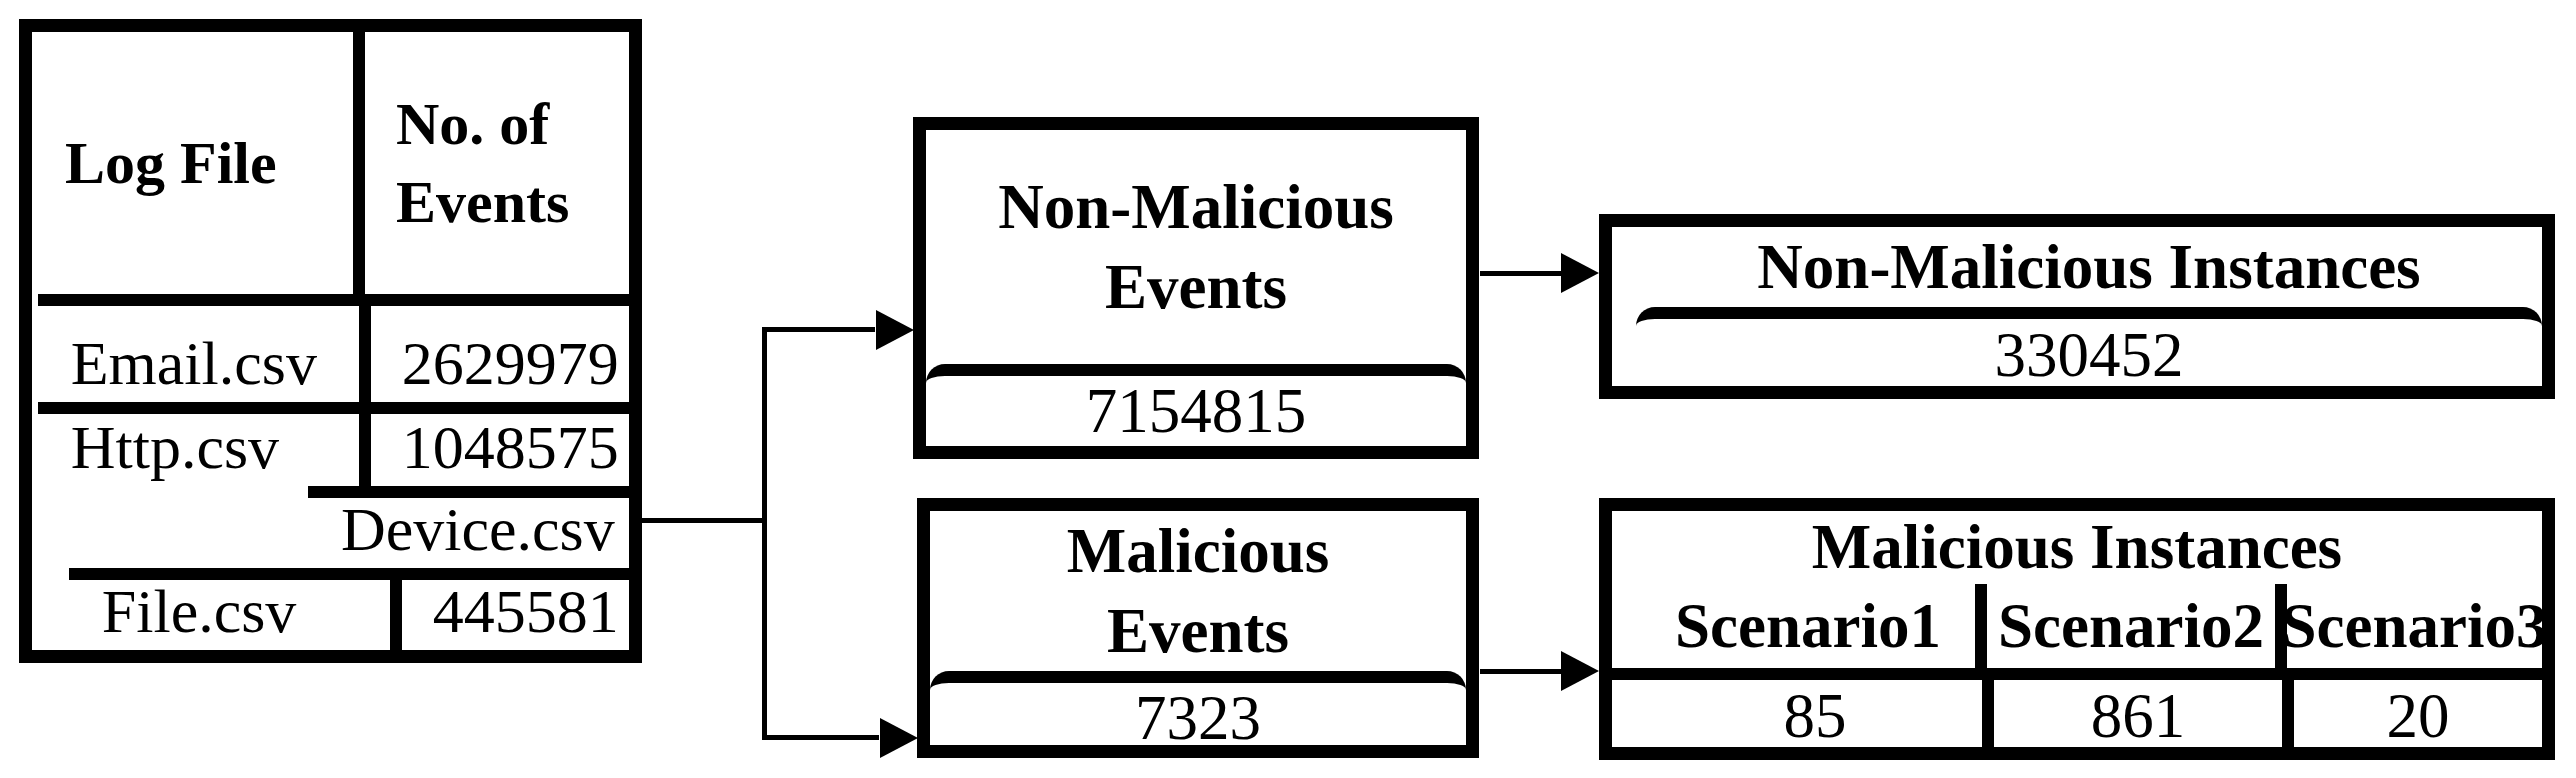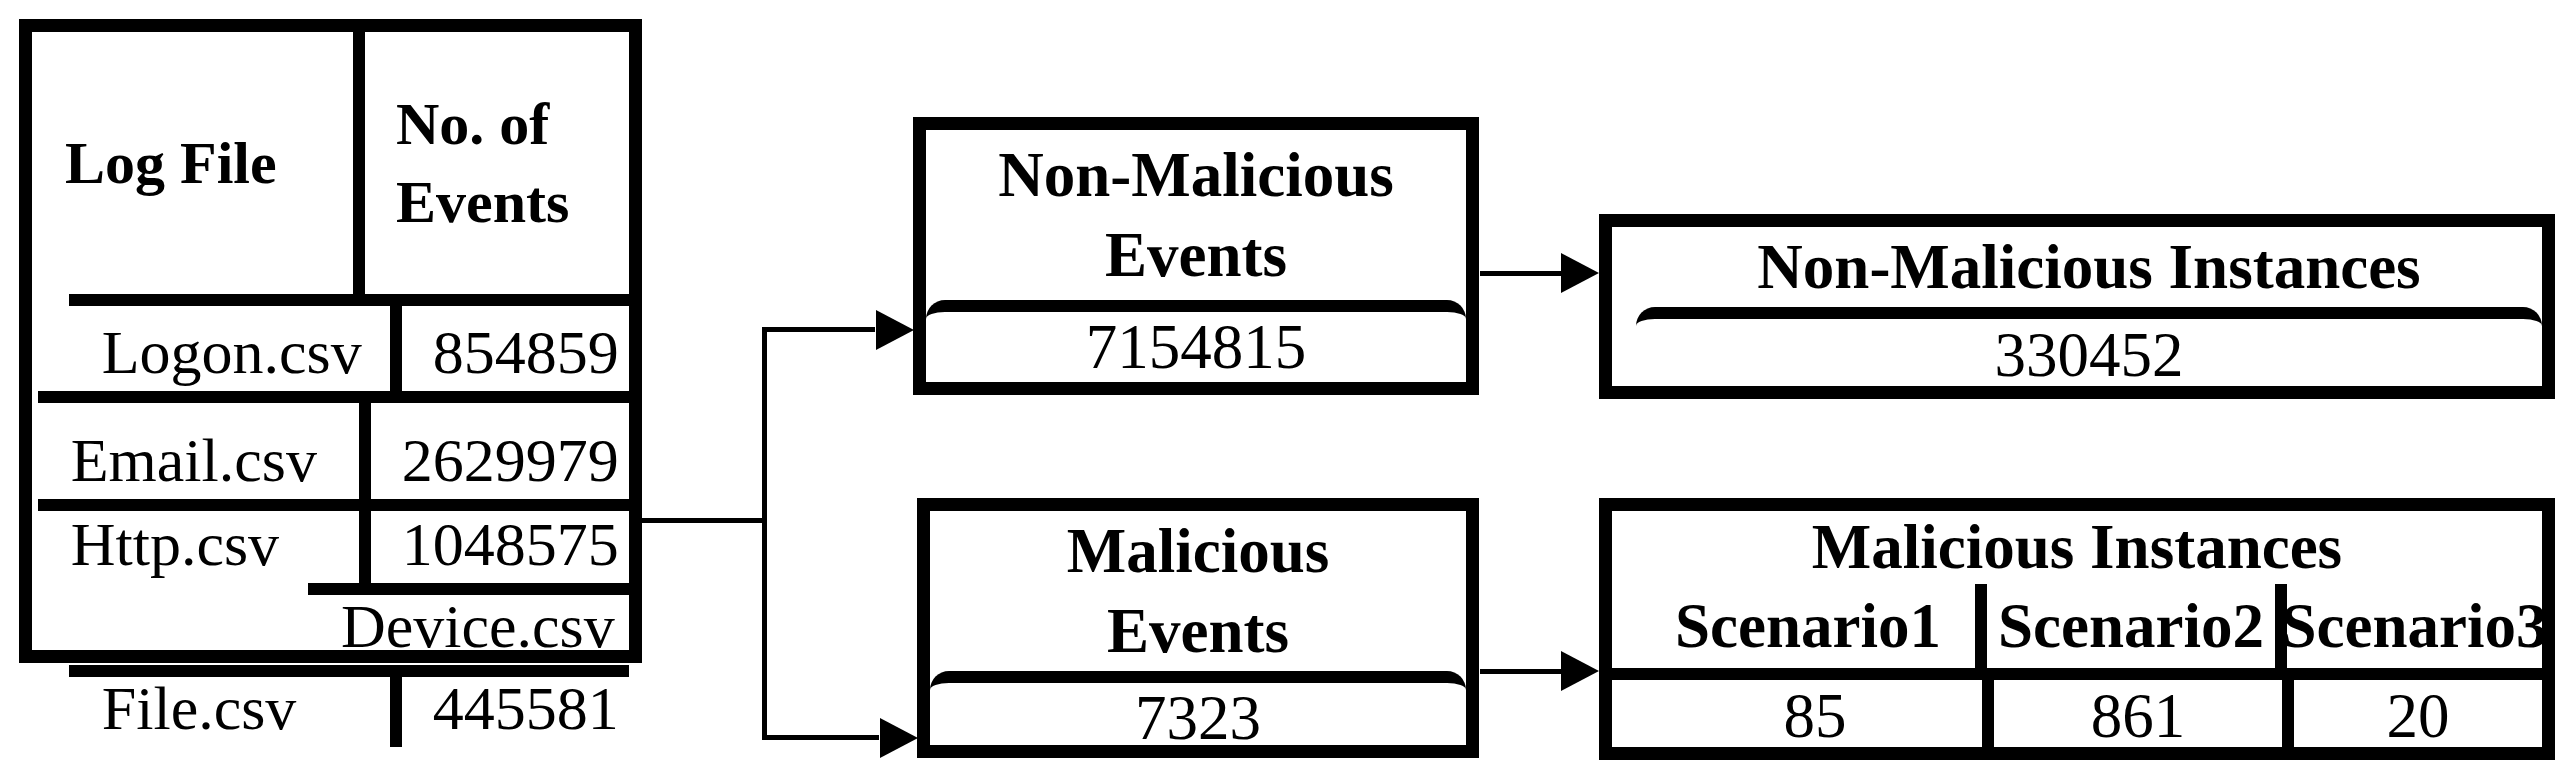--- a/index.html
+++ b/index.html
@@ -52,21 +52,21 @@
   .fbox-title {
     flex: 1 1 auto; display: flex; flex-direction: column;
     align-items: center; justify-content: center;
     font-weight: bold; font-size: 63px; line-height: 1.27;
   }
   .fbox-value {
     flex: 0 0 auto; border-top: 12.3px solid #000;
     display: flex; align-items: center; justify-content: center;
     font-size: 63px; line-height: 1; border-radius: 19px;
   }
-  .box-nme { left: 913px; top: 117px; width: 566px; height: 278px; }
+  .box-nme { left: 913px; top: 117px; width: 566px; height: 342px; }
   .box-nme .fbox-value { height: 82px; }
   .box-me  { left: 917px; top: 498px; width: 562px; height: 260px; }
   .box-me  .fbox-value { height: 82px; }
   .box-nmi { left: 1599px; top: 214px; width: 956px; height: 185px; padding-left: 24px; }
   .box-nmi .fbox-title { font-size: 63px; }
   .box-nmi .fbox-value { height: 84px; }
 
   
   .box-mi { left: 1599px; top: 498px; width: 956px; height: 262px; }
   .mi-title {
@@ -110,28 +110,20 @@
 
   <div class="log-table">
     <div class="lt-row lt-header">
       <div class="lt-c1">
         <span>Log File</span>
       </div>
       <div class="lt-c2">
         <span>No. of Events</span>
       </div>
     </div>
-    <div class="lt-row lt-data row-logon">
-      <div class="lt-c1">
-        <span>Logon.csv</span>
-      </div>
-      <div class="lt-c2">
-        <span>854859</span>
-      </div>
-    </div>
     <div class="lt-row lt-data row-email">
       <div class="lt-c1">
         <span>Email.csv</span>
       </div>
       <div class="lt-c2">
         <span>2629979</span>
       </div>
     </div>
     <div class="lt-row lt-data row-http">
       <div class="lt-c1">

